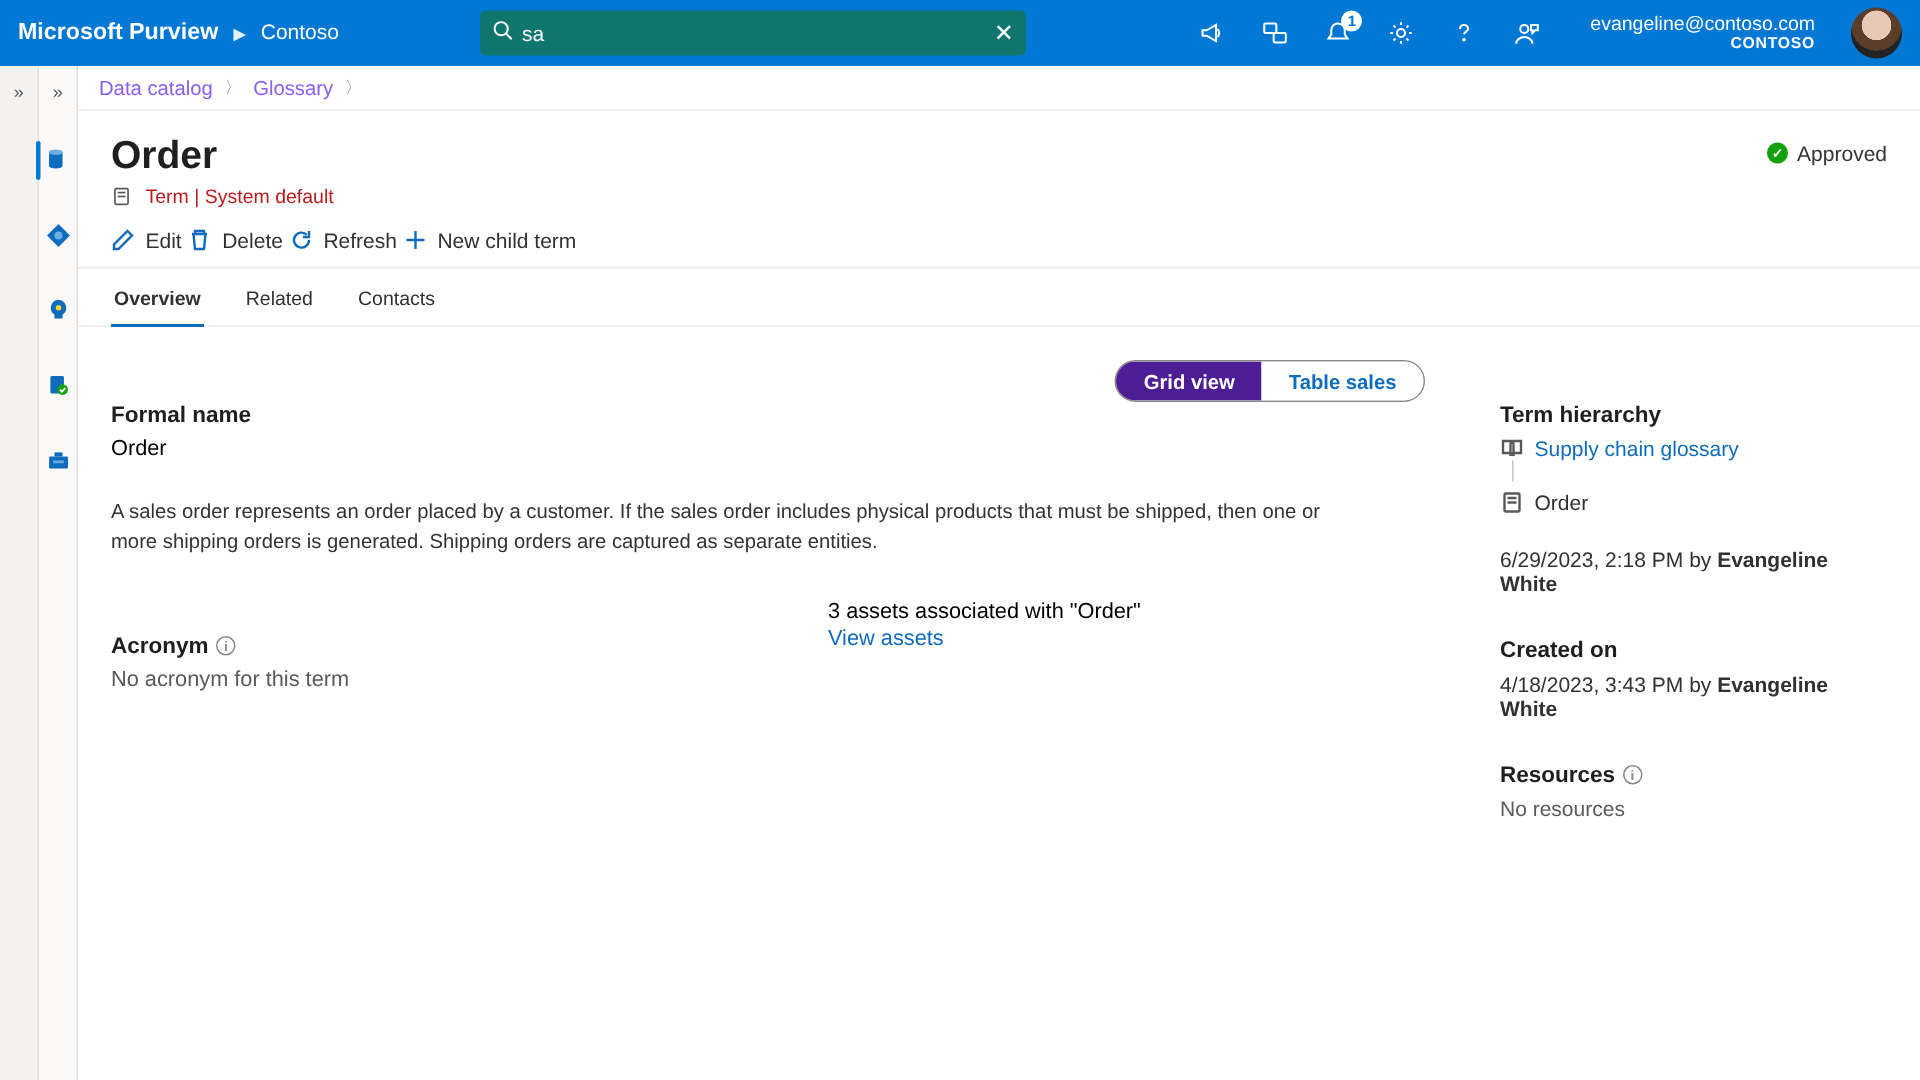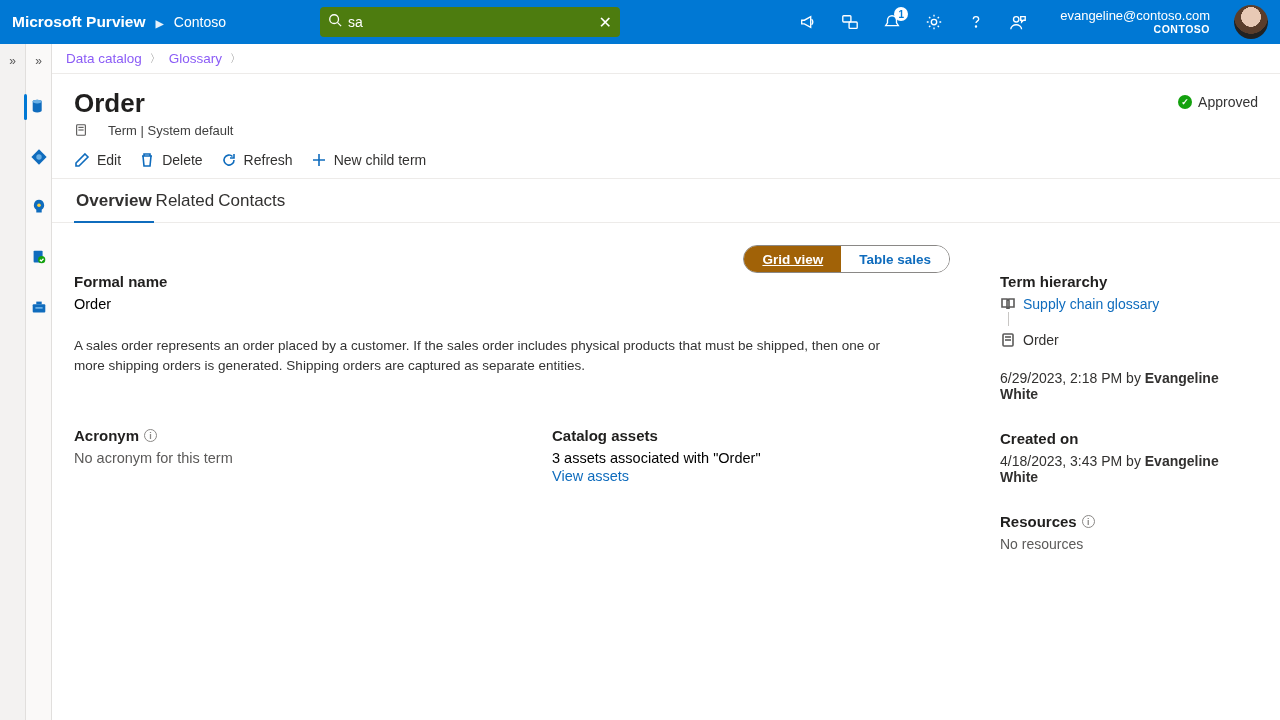--- a/index.html
+++ b/index.html
@@ -7,22 +7,22 @@
 
   
   .topbar {
     height: 44px; background: #0078d4; display: flex; align-items: center;
     color: #fff; padding: 0 12px; gap: 14px;
   }
   .brand { font-weight: 600; font-size: 15.5px; }
   .brand-sep { font-size: 10px; opacity: .9; margin: 0 6px; }
   .tenant { font-size: 14px; font-weight: 400; }
   .searchwrap {
-    margin-left: 80px; display: flex; align-items: center; background: #4d7c0f;
-    height: 30px; width: 300px; border-radius: 4px; padding: 0 8px; color: #fff;
+    margin-left: 80px; display: flex; align-items: center; background: #0f766e;
+    height: 30px; width: 364px; border-radius: 4px; padding: 0 8px; color: #fff;
   }
   .searchwrap input {
     flex: 1; background: transparent; border: none; outline: none; color: #fff;
     font-size: 14px; padding: 0 6px;
   }
   .searchwrap .clear { cursor: pointer; font-size: 16px; }
   .topbar-spacer { flex: 1; }
   .topicons { display: flex; align-items: center; gap: 22px; }
   .topicon { width: 20px; height: 20px; display:flex; align-items:center; justify-content:center; position:relative; cursor:pointer; }
   .badge {
@@ -66,59 +66,59 @@
     height:30px; display:flex; align-items:center; gap:8px; padding:0 14px;
     border-bottom:1px solid #edebe9; font-size:13.5px;
   }
   .breadcrumb a { color:#8b5cf6; text-decoration:none; cursor:pointer; }
   .breadcrumb .sep { color:#888; font-size:11px; }
 
   .header {
     padding:14px 22px 6px 22px; display:flex; justify-content:space-between; align-items:flex-start;
   }
   .title { font-size:26px; font-weight:600; color:#201f1e; }
-  .subtitle { color:#404040; font-size:13px; margin-top:4px; display:flex; gap:20px; }
+  .subtitle { color:#b91c1c; font-size:13px; margin-top:4px; display:flex; align-items:center; gap:9px; }
   .status {
     display:flex; align-items:center; gap:6px; font-size:14px; color:#333; margin-top:6px;
   }
   .status .dot {
     width:14px; height:14px; border-radius:50%; background:#13a10e;
     display:flex; align-items:center; justify-content:center;
   }
   .status .dot::after { content:"✓"; color:#fff; font-size:9px; font-weight:700; }
 
   .cmdbar {
-    display:flex; align-items:flex-end; gap:18px; padding:8px 22px 10px 22px;
+    display:flex; align-items:flex-end; gap:4px; padding:8px 22px 10px 22px;
     border-bottom:1px solid #edebe9; font-size:14px; color:#323130;
   }
   .cmdbtn { display:flex; align-items:center; gap:7px; cursor:pointer; }
   .cmdbtn svg { width:16px; height:16px; stroke:#0f6cbd; fill:none; stroke-width:1.6; }
 
   .tabs {
-    display:flex; padding:0 22px; border-bottom:1px solid #edebe9;
-    font-size:17px;
+    display:flex; gap:26px; padding:0 22px; border-bottom:1px solid #edebe9;
+    font-size:13px;
   }
   .tab { padding:12px 2px 10px 2px; cursor:pointer; color:#323130; }
   .tab.active { font-weight:600; border-bottom:2.5px solid #0f6cbd; margin-bottom:-1px; }
 
   .content { flex:1; display:flex; padding:22px 30px 0 22px; gap:50px; }
   .left { flex:1; }
   .right { width:250px; font-size:14px; color:#323130; }
 
   .secthead { font-size:15px; font-weight:600; margin-bottom:6px; color:#201f1e; display:flex; align-items:center; gap:5px;margin-top:28px;}
   .muted { color:#5b5a59; }
   .left .block { margin-bottom:24px; }
   .left .row { display:flex; align-items:flex-start; }
   .left .row .block { flex:1; }
   .toggle {
     display:inline-flex; border:1px solid #8a8886; border-radius:999px; overflow:hidden;
     font-size:13.5px; margin-left:auto; height:28px;
   }
   .toggle span { padding:4px 18px; display:flex; align-items:center; cursor:pointer; }
-  .toggle .on { background:#a16207; color:#fff; font-weight:600;text-decoration:underline; }
+  .toggle .on { background:#4c1d95; color:#fff; font-weight:600; }
   .toggle .off { color:#0f6cbd; font-weight:600; background:#fff; }
 
   .link { color:#0f6cbd; cursor:pointer; }
   .info-icn {
     width:13px; height:13px; border:1px solid #8a8886; border-radius:50%;
     display:inline-flex; align-items:center; justify-content:center;
     font-size:9px; color:#8a8886; font-weight:600;
   }
 
   .right .block { margin-bottom:22px; }
@@ -321,21 +321,20 @@
 
         <div class="row">
           <div class="block">
             <div class="secthead">
               <span>Acronym</span>
               <span class="info-icn">i</span>
             </div>
             <div class="muted" style="font-size:14.5px;margin-top:6px;">No acronym for this term</div>
           </div>
           <div class="block" style="margin-left:80px;">
-            <div class="secthead">Catalog assets</div>
             <div style="font-size:14.5px;margin-top:6px;">3 assets associated with "Order"</div>
             <div class="link" style="font-size:14.5px;margin-top:2px;">View assets</div>
           </div>
         </div>
       </div>
 
       <div class="right">
         <div class="block">
           <div class="secthead">Term hierarchy</div>
           <div class="hier">

